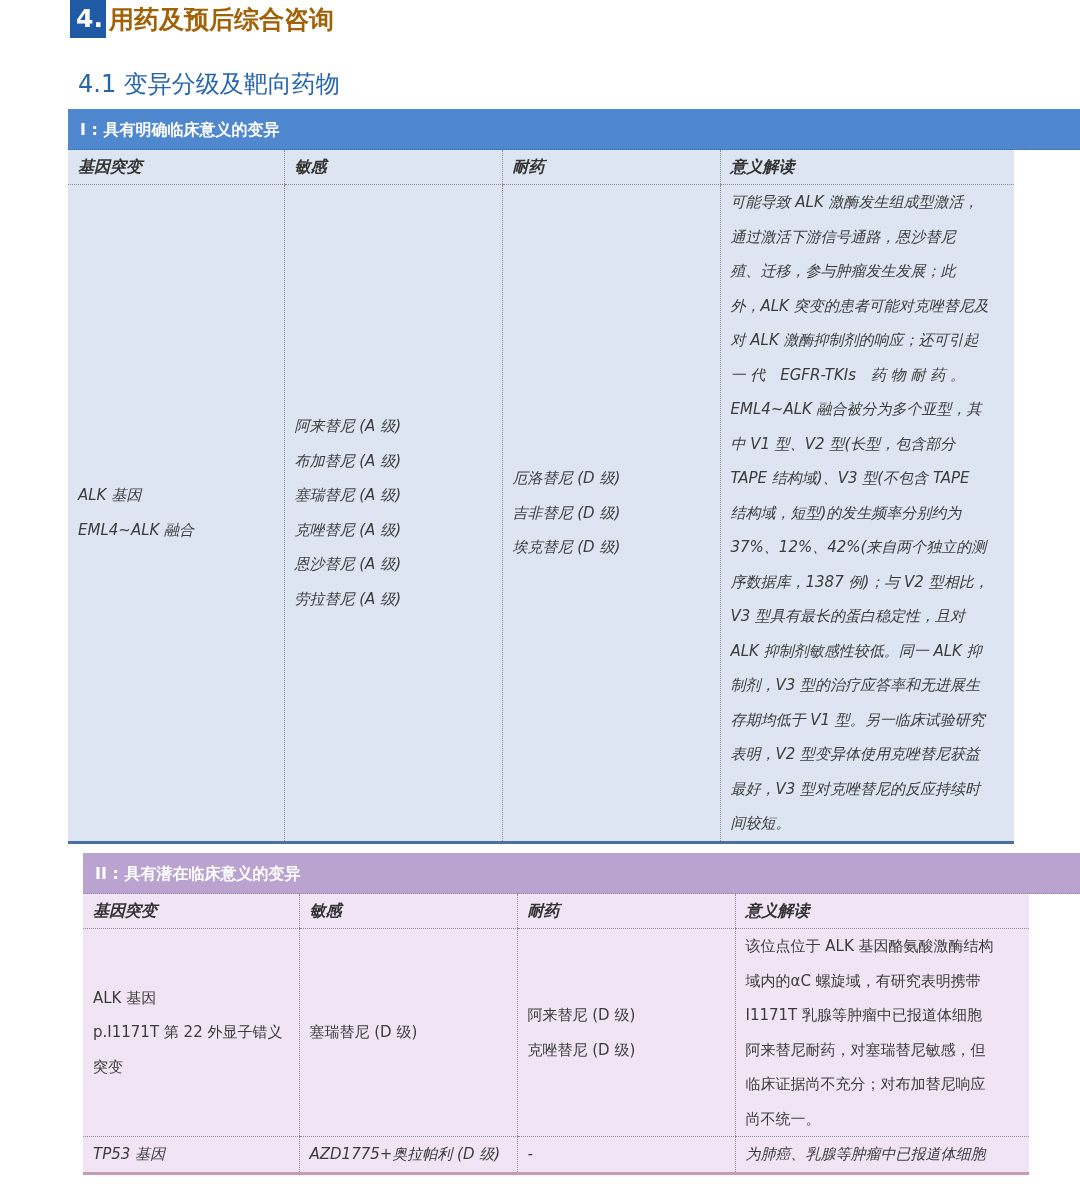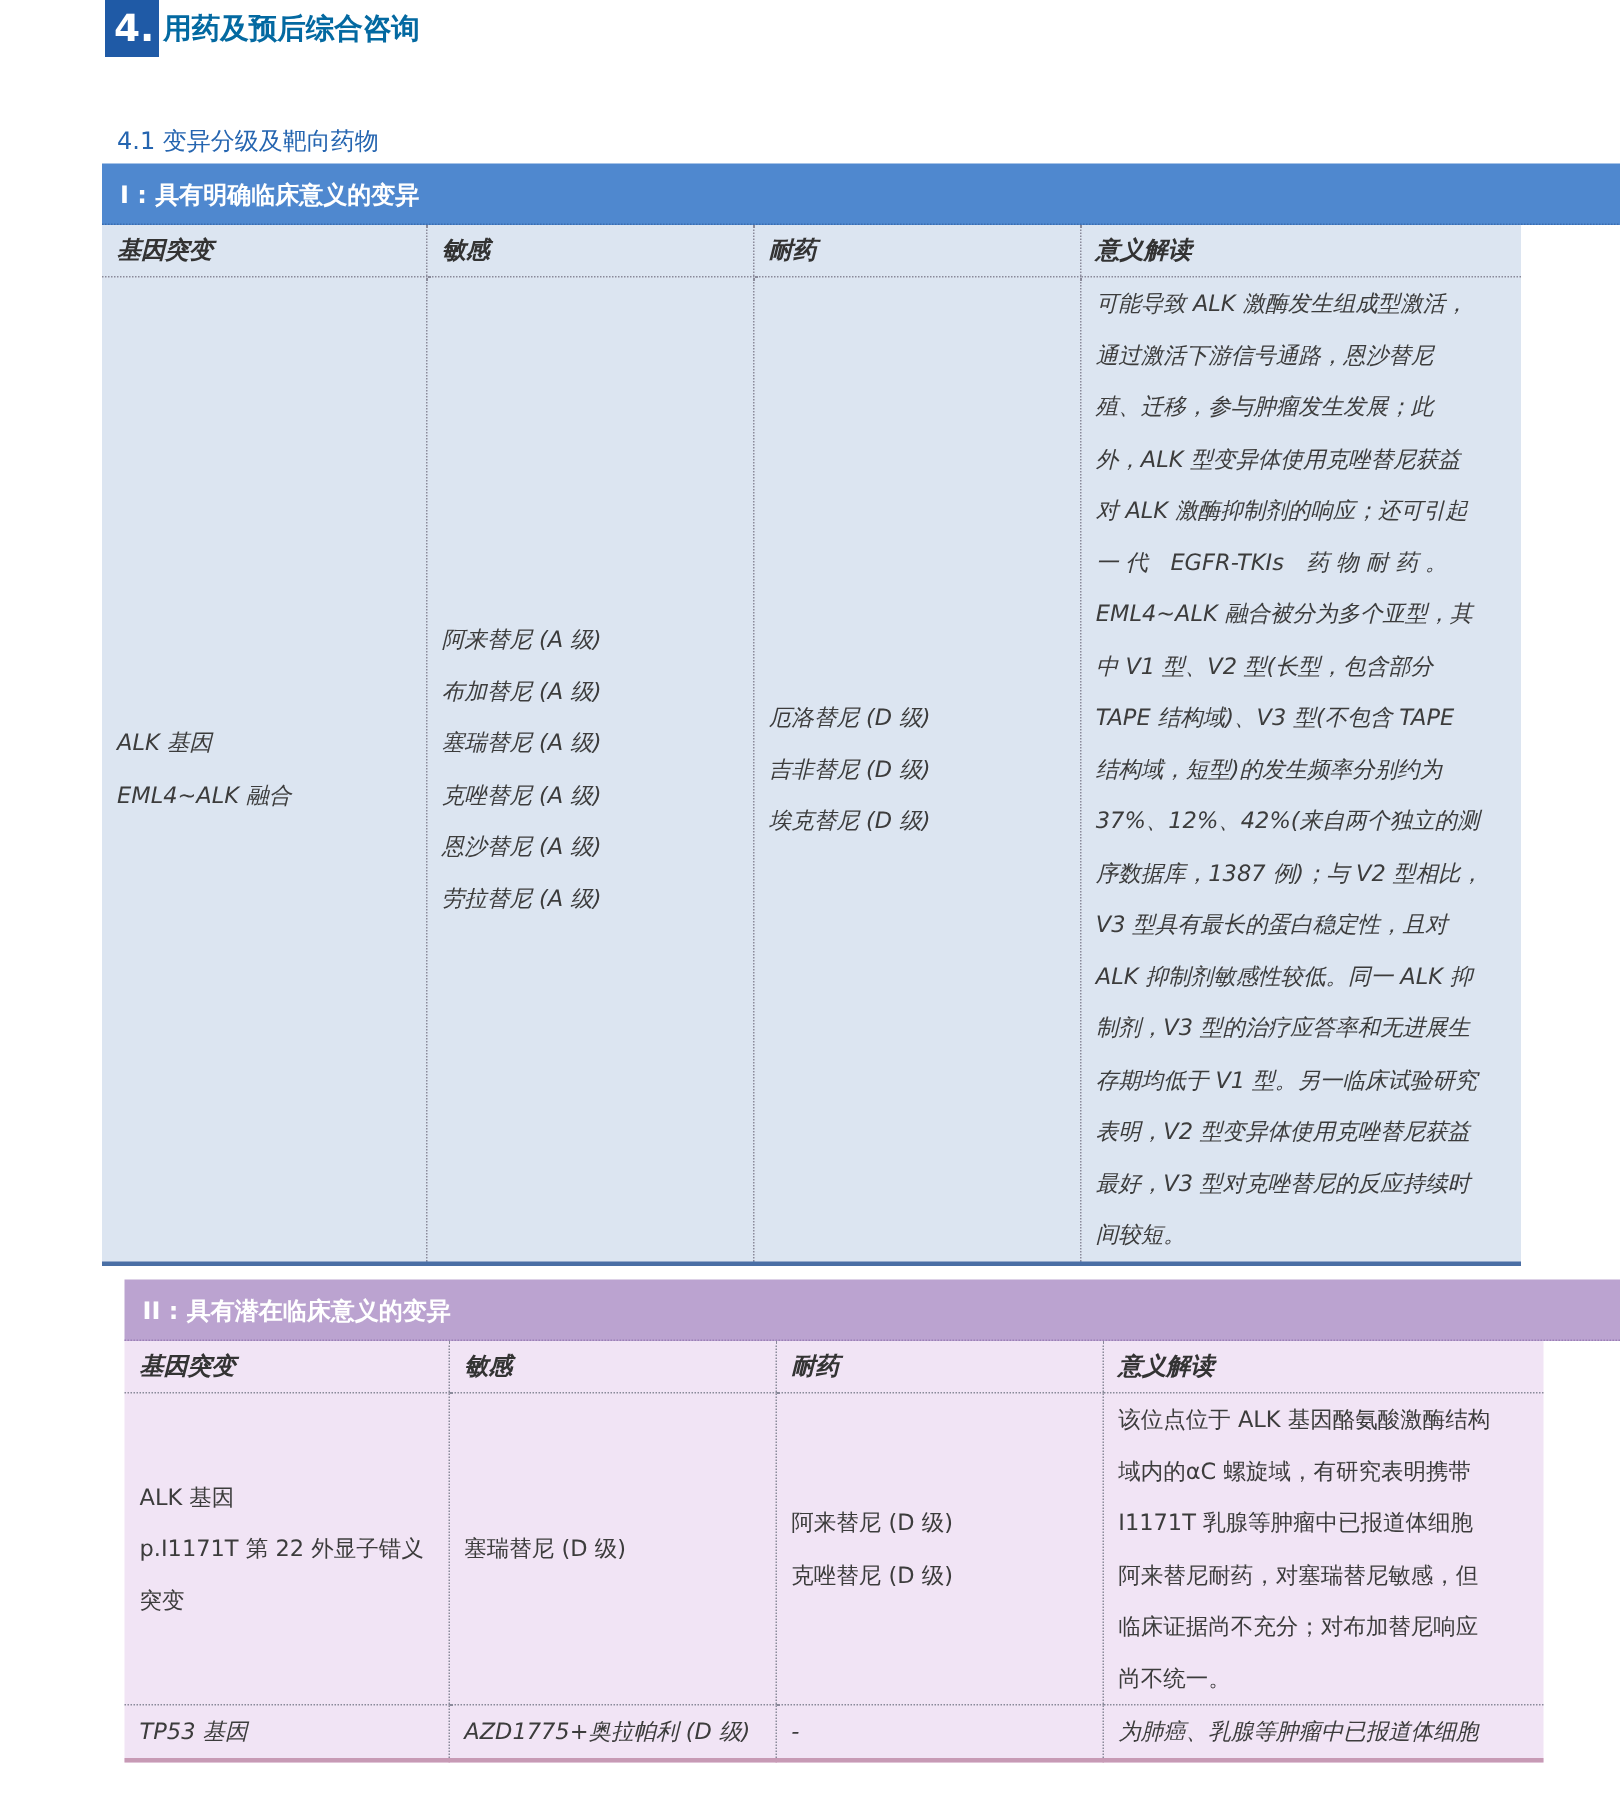--- a/index.html
+++ b/index.html
@@ -1,21 +1,21 @@
 <!DOCTYPE html>
 <html><head>
 <meta charset="utf-8">
 <style>
   html, body { margin:0; padding:0; background:#ffffff; }
   body { width:1080px; height:1199px; position:relative; overflow:hidden;
          font-family:"DejaVu Sans","Liberation Sans",sans-serif; color:#3a3a3a; }
   .h1 { position:absolute; left:70px; top:0px; height:38px; display:flex; align-items:center; }
   .h1 .num { background:#1f5aa6; color:#fff; font-weight:bold; font-size:25px; height:38px; line-height:38px; padding:0 3px 0 6px; }
-  .h1 .title { color:#0369a1; font-weight:bold; font-size:19px; margin-left:3px; }
-  .h2 { position:absolute; left:78px; top:84px; color:#2565b0; font-size:16px; }
+  .h1 .title { color:#a16207; font-weight:bold; font-size:25px; margin-left:3px; }
+  .h2 { position:absolute; left:78px; top:68px; color:#2565b0; font-size:24px; }
 
   .tbl { position:absolute; left:68px; width:1063px; }
   .tbl1 { top:109px; }
   .tbl2 { top:853px;padding-left:15px; }
   .band { height:40px; line-height:42px; color:#fff; font-size:16px; padding-left:12px; font-weight:bold; }
   .tbl1 .band { background:#4f88cf; border-bottom:1px dotted #3a6cb0; }
   .tbl2 .band { background:#bba3d0; border-bottom:1px dotted #9b80b6; }
   table { border-collapse:collapse; width:946px; table-layout:fixed; font-size:15px; }
   .tbl1 table { background:#dce5f1; border-bottom:3px solid #4a6fa5; }
   .tbl2 table { background:#f1e4f5; border-bottom:3px solid #c79ab5; }
@@ -69,21 +69,21 @@
         </td>
         <td>
           <span class="line">厄洛替尼 (D 级)</span>
           <span class="line">吉非替尼 (D 级)</span>
           <span class="line">埃克替尼 (D 级)</span>
         </td>
         <td class="interp">
           <span class="line">可能导致 ALK 激酶发生组成型激活，</span>
           <span class="line">通过激活下游信号通路，恩沙替尼</span>
           <span class="line">殖、迁移，参与肿瘤发生发展；此</span>
-          <span class="line">外，ALK 型变异体使用克唑替尼获益</span>
+          <span class="line">外，ALK 突变的患者可能对克唑替尼及</span>
           <span class="line">对 ALK 激酶抑制剂的响应；还可引起</span>
           <span class="line">一 代　EGFR-TKIs　药 物 耐 药 。</span>
           <span class="line">EML4~ALK 融合被分为多个亚型，其</span>
           <span class="line">中 V1 型、V2 型(长型，包含部分</span>
           <span class="line">TAPE 结构域)、V3 型(不包含 TAPE</span>
           <span class="line">结构域，短型)的发生频率分别约为</span>
           <span class="line">37%、12%、42%(来自两个独立的测</span>
           <span class="line">序数据库，1387 例)；与 V2 型相比，</span>
           <span class="line">V3 型具有最长的蛋白稳定性，且对</span>
           <span class="line">ALK 抑制剂敏感性较低。同一 ALK 抑</span>

